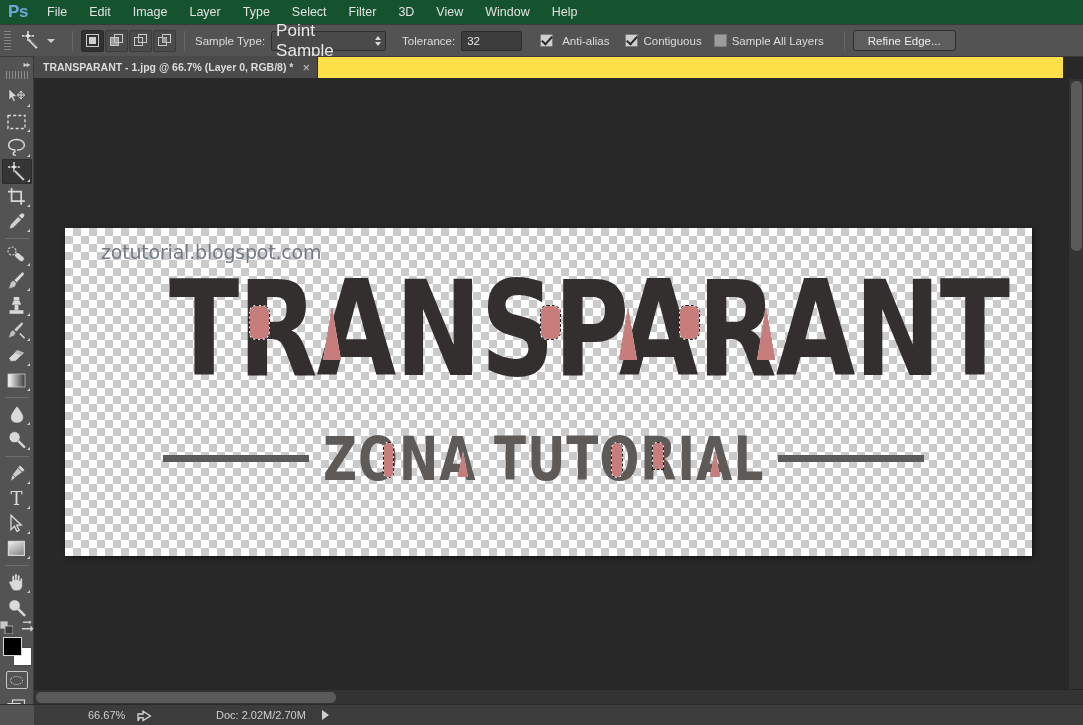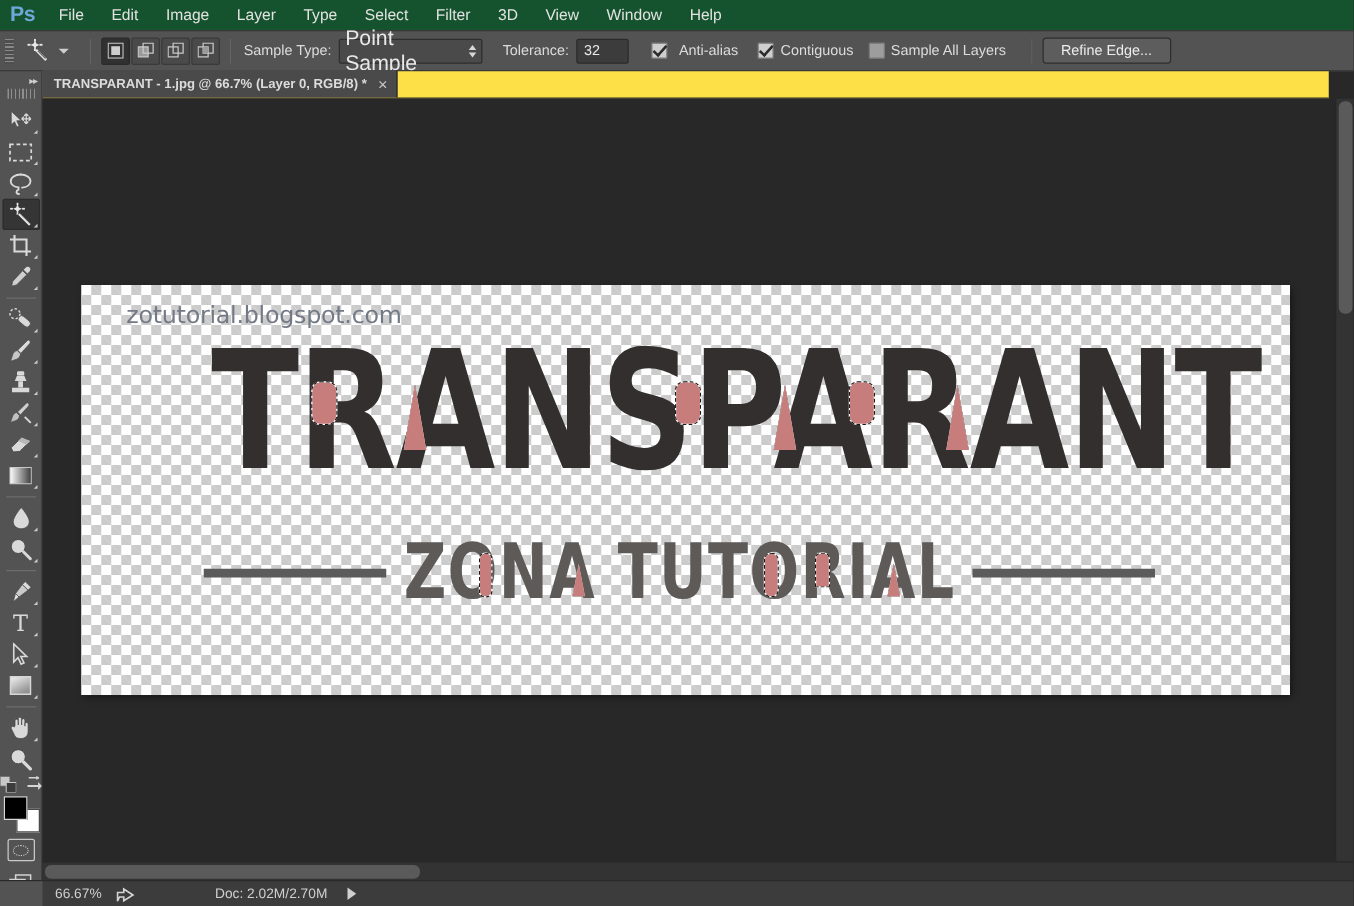--- a/index.html
+++ b/index.html
@@ -64,21 +64,21 @@
     display: flex; align-items: center; padding: 0 4px;
     color: #e8e8e8; font-size: 17px; cursor: pointer;
   }
   .select-box .sb-val { flex: 1; }
   .spin { display:flex; flex-direction:column; gap:2px; align-items:center; }
   .spin i { display:block; width:0;height:0;border-left:3.5px solid transparent;
             border-right:3.5px solid transparent; }
   .spin .up { border-bottom: 4px solid #d8d8d8; }
   .spin .dn { border-top: 4px solid #d8d8d8; }
   .num-box {
-    width: 42px; height: 20px; background: #3c3c3c;
+    width: 61px; height: 20px; background: #3c3c3c;
     border: 1px solid #2b2b2b; border-radius: 2px;
     color: #e8e8e8; font-size: 11.5px; padding: 0 5px;
     display: flex; align-items: center; cursor: text;
   }
   .chk-wrap { display: flex; align-items: center; margin-right: 12px; cursor: pointer; }
   .chk {
     width: 13px; height: 13px; background: #cfcfcf; border: 1px solid #7b7b7b;
     border-radius: 1px; margin-right: 5px; position: relative;
   }
   .chk.on::after {
@@ -227,21 +227,21 @@
   .hthumb { position: absolute; left: 2px; top: 2px; width: 300px; height: 11px;
             background: #5a5a5a; border-radius: 5px; }
 
   
   .statusbar {
     position: absolute; left: 0; bottom: 0; width: 1083px; height: 21px;
     background: #3c3c3c; display: flex; align-items: center;
     border-top: 1px solid #2a2a2a;
   }
   .st-spacer { width: 34px; height: 21px; background: #535353; }
-  .st-zoom { color: #cfcfcf; font-size: 11px; padding: 0 8px 0 10px; min-width: 56px; }
+  .st-zoom { color: #cfcfcf; font-size: 11px; padding: 0 8px 0 10px; min-width: 56px; margin-left: 44px; }
   .st-share {
     width: 20px; height: 16px; display:flex; align-items:center; justify-content:center;
     color: #d4d4d4; font-size: 12px; cursor: pointer;
   }
   .st-doc { color: #cfcfcf; font-size: 11px; padding: 0 6px 0 62px; }
   .st-arrow {
     width: 0; height: 0; border-top: 5px solid transparent;
     border-bottom: 5px solid transparent; border-left: 7px solid #cfcfcf;
     margin-left: 10px; cursor: pointer;
   }

